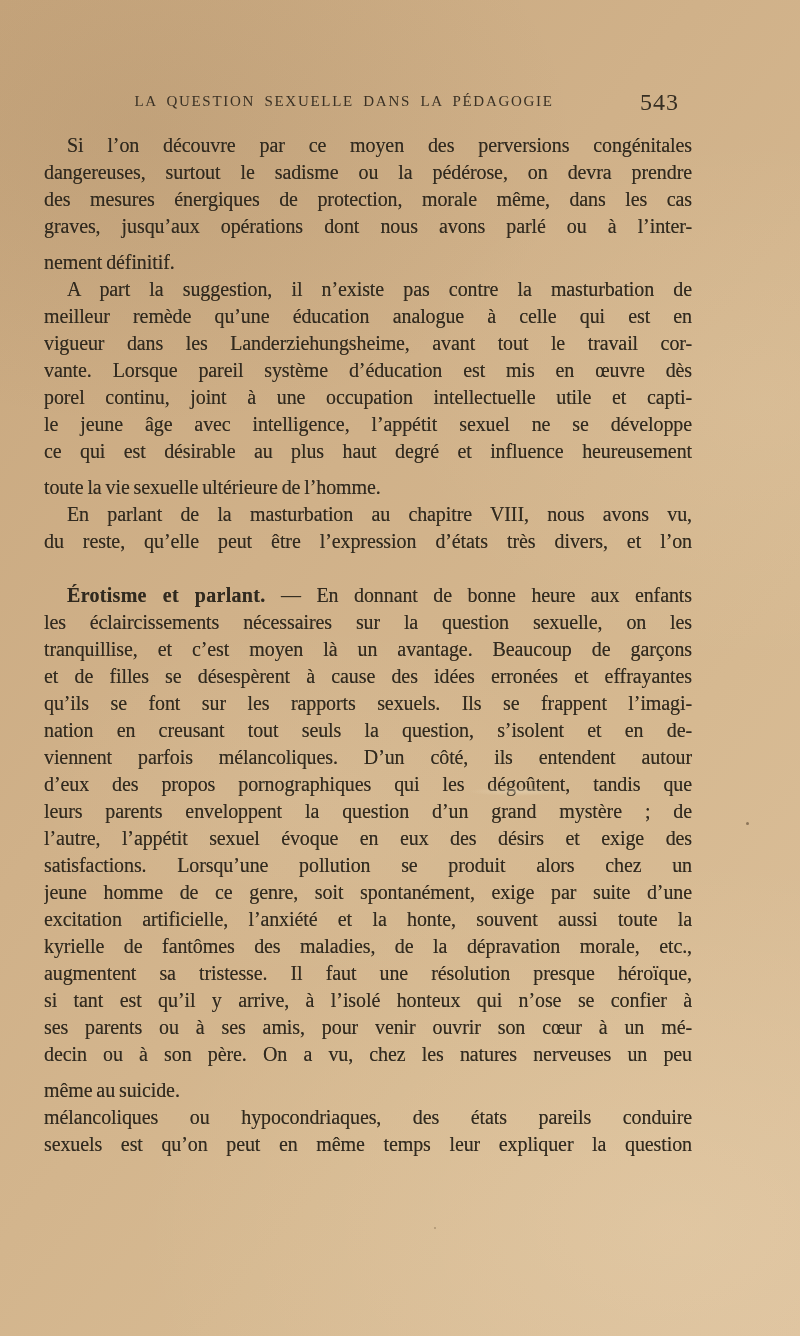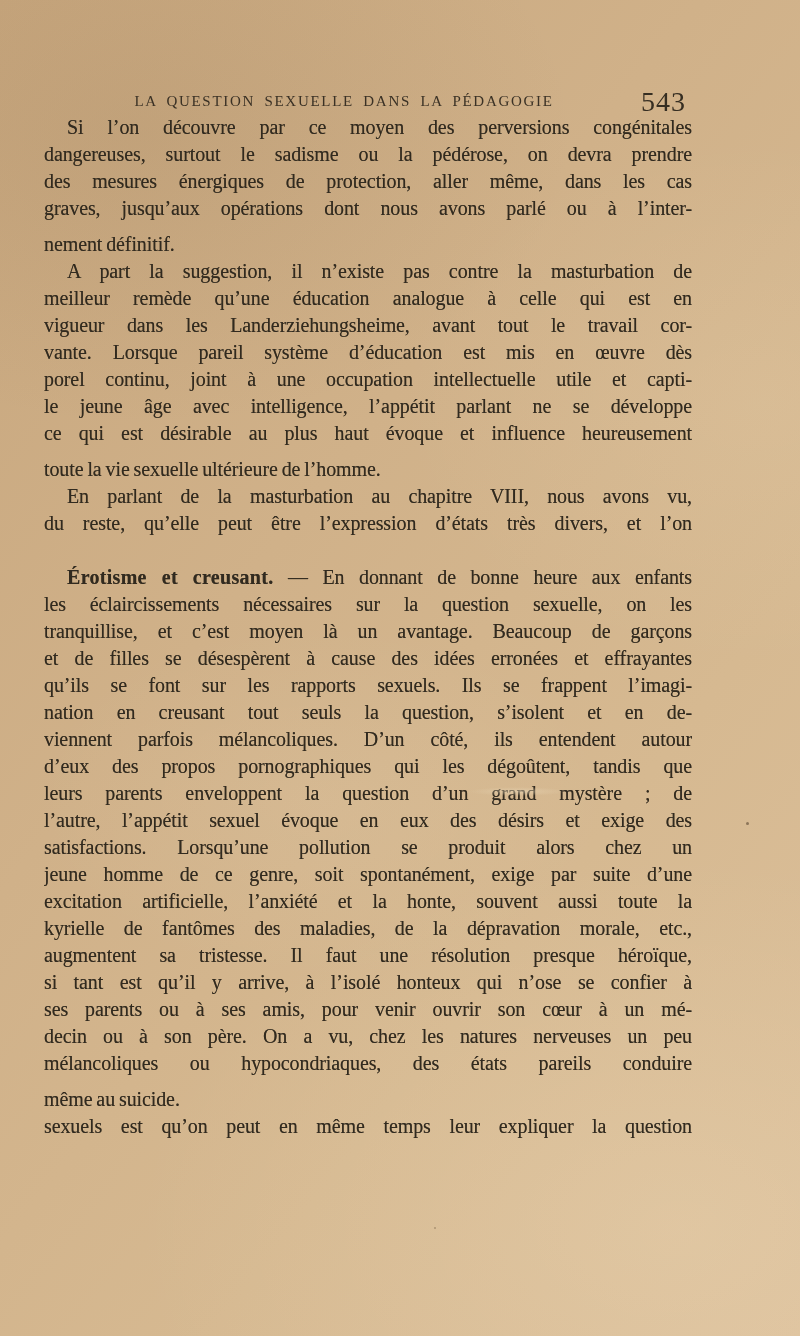--- a/index.html
+++ b/index.html
@@ -47,30 +47,30 @@
     letter-spacing: 1.7px;
     word-spacing: 4px;
     color: #3a3125;
     white-space: nowrap;
   }
   .page-number {
     position: absolute;
     top: 91px;
     left: 640px;
     width: 46px;
-    text-align: right;
-    font-size: 28px;
+    text-align: left;
+    font-size: 24px;
     line-height: 22px;
     letter-spacing: 1px;
     color: #362e22;
   }
   .text-block {
     position: absolute;
     left: 44px;
-    top: 114px;
+    top: 132px;
     width: 648px;
     text-shadow: 0 0 0.5px rgba(48, 40, 28, 0.55);
   }
   .paragraph { margin: 0; }
   .paragraph.gap-before { margin-top: 27px; }
   .line {
     height: 27px;
     line-height: 27px;
     font-size: 20px;
     letter-spacing: -0.1px;
@@ -107,59 +107,59 @@
 </head>
 <body>
 
 <div class="page">
   <div class="running-header">LA QUESTION SEXUELLE DANS LA PÉDAGOGIE</div>
   <div class="page-number">543</div>
   <div class="text-block">
       <div class="paragraph">
         <div class="line indent">Si l’on découvre par ce moyen des perversions congénitales</div>
         <div class="line">dangereuses, surtout le sadisme ou la pédérose, on devra prendre</div>
-        <div class="line">des mesures énergiques de protection, aller même, dans les cas</div>
+        <div class="line">des mesures énergiques de protection, morale même, dans les cas</div>
         <div class="line">graves, jusqu’aux opérations dont nous avons parlé ou à l’inter-</div>
         <div class="line last">nement définitif.</div>
       </div>
       <div class="paragraph">
         <div class="line indent">A part la suggestion, il n’existe pas contre la masturbation de</div>
         <div class="line">meilleur remède qu’une éducation analogue à celle qui est en</div>
         <div class="line">vigueur dans les Landerziehungsheime, avant tout le travail cor-</div>
         <div class="line">vante. Lorsque pareil système d’éducation est mis en œuvre dès</div>
         <div class="line">porel continu, joint à une occupation intellectuelle utile et capti-</div>
-        <div class="line">le jeune âge avec intelligence, l’appétit parlant ne se développe</div>
-        <div class="line">ce qui est désirable au plus haut évoque et influence heureusement</div>
+        <div class="line">le jeune âge avec intelligence, l’appétit sexuel ne se développe</div>
+        <div class="line">ce qui est désirable au plus haut degré et influence heureusement</div>
         <div class="line last">toute la vie sexuelle ultérieure de l’homme.</div>
       </div>
       <div class="paragraph">
         <div class="line indent">En parlant de la masturbation au chapitre VIII, nous avons vu,</div>
         <div class="line">du reste, qu’elle peut être l’expression d’états très divers, et l’on</div>
       </div>
       <div class="paragraph gap-before">
-        <div class="line indent"><b class="lead">Érotisme et creusant.</b> — En donnant de bonne heure aux enfants</div>
+        <div class="line indent"><b class="lead">Érotisme et parlant.</b> — En donnant de bonne heure aux enfants</div>
         <div class="line">les éclaircissements nécessaires sur la question sexuelle, on les</div>
         <div class="line">tranquillise, et c’est moyen là un avantage. Beaucoup de garçons</div>
         <div class="line">et de filles se désespèrent à cause des idées erronées et effrayantes</div>
         <div class="line">qu’ils se font sur les rapports sexuels. Ils se frappent l’imagi-</div>
         <div class="line">nation en creusant tout seuls la question, s’isolent et en de-</div>
         <div class="line">viennent parfois mélancoliques. D’un côté, ils entendent autour</div>
         <div class="line">d’eux des propos pornographiques qui les dégoûtent, tandis que</div>
         <div class="line">leurs parents enveloppent la question d’un grand mystère ; de</div>
         <div class="line">l’autre, l’appétit sexuel évoque en eux des désirs et exige des</div>
         <div class="line">satisfactions. Lorsqu’une pollution se produit alors chez un</div>
         <div class="line">jeune homme de ce genre, soit spontanément, exige par suite d’une</div>
         <div class="line">excitation artificielle, l’anxiété et la honte, souvent aussi toute la</div>
         <div class="line">kyrielle de fantômes des maladies, de la dépravation morale, etc.,</div>
         <div class="line">augmentent sa tristesse. Il faut une résolution presque héroïque,</div>
         <div class="line">si tant est qu’il y arrive, à l’isolé honteux qui n’ose se confier à</div>
         <div class="line">ses parents ou à ses amis, pour venir ouvrir son cœur à un mé-</div>
         <div class="line">decin ou à son père. On a vu, chez les natures nerveuses un peu</div>
+        <div class="line last">même au suicide.</div>
         <div class="line">mélancoliques ou hypocondriaques, des états pareils conduire</div>
-        <div class="line last">même au suicide.</div>
       </div>
       <div class="paragraph">
         <div class="line">sexuels est qu’on peut en même temps leur expliquer la question</div>
       </div>
     </div>
   <div class="speck speck-1"></div>
   <div class="speck speck-2"></div>
   <div class="smudge"></div>
 </div>
 

